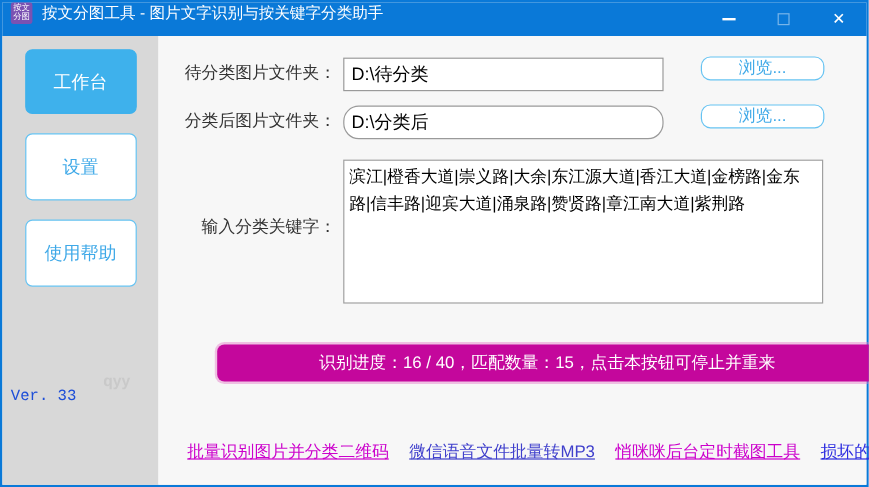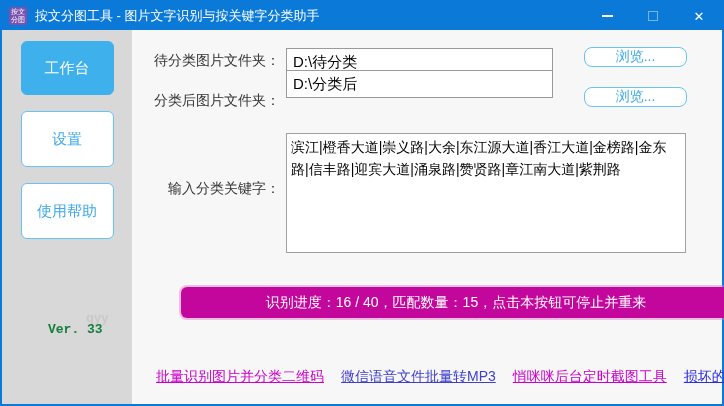--- a/index.html
+++ b/index.html
@@ -3,21 +3,21 @@
 <meta charset="utf-8">
 <style>
   * { margin:0; padding:0; box-sizing:border-box; }
   html,body { width:724px; height:406px; overflow:hidden; background:#fff;
               font-family:"Liberation Sans","DejaVu Sans",sans-serif; }
   .window { position:relative; width:724px; height:406px;
             border:2px solid #0a79d8; background:#f7f7f7; }
 
   
   .titlebar { position:absolute; left:0; top:0; right:0; height:28px;
-              background:#0a79d8; display:flex; align-items:center; }
+              background:#0a79d8; display:flex; align-items:flex-start; }
   .app-icon { width:18px; height:18px; margin-left:7px; background:#7a52b2;
               border-radius:2px; color:#fff; font-size:7px; line-height:8px;
               display:flex; flex-direction:column; align-items:center; justify-content:center;
               flex:0 0 auto; letter-spacing:0; }
   .title { color:#fff; font-size:13px; margin-left:8px; white-space:nowrap; }
   .win-controls { margin-left:auto; display:flex; height:100%; }
   .win-btn { width:46px; height:100%; display:flex; align-items:center; justify-content:center;
              color:#fff; font-size:13px; cursor:pointer; }
   .win-btn.max span { display:block; width:10px; height:10px;
                       border:1px solid rgba(255,255,255,0.45); }
@@ -28,42 +28,42 @@
   .sidebar { position:absolute; left:0; top:28px; bottom:0; width:130px;
              background:#d8d8d8; }
   .nav-btn { display:block; width:93px; margin:16px auto; border-radius:6px;
              font-size:15px; cursor:pointer; font-family:inherit; }
   .nav-btn.active { margin-top:11px; height:54px; background:#3eb1ec; color:#fff; border:1px solid #3eb1ec; }
   .nav-btn.plain  { background:#fff; color:#3fa9e8; border:1px solid #66c3f2; height:56px; }
   .nav-btn.n2 { margin-top:13px; }
   .nav-btn.n3 { margin-top:11px; }
   .watermark { position:absolute; left:84px; top:280px; color:#c9c9c9;
                font-size:13px; font-weight:bold; }
-  .version { position:absolute; left:7px; top:292px; color:#15803d;
-             font-size:13px; font-weight:bold; font-family:"Liberation Mono","DejaVu Sans Mono",monospace;margin-left:39px; }
+  .version { position:absolute; left:7px; top:292px; color:#1d4ed8;
+             font-size:13px; font-weight:normal; font-family:"Liberation Mono","DejaVu Sans Mono",monospace; }
   .logo { position:absolute; left:3px; bottom:3px; width:124px; height:58px;
           background:#fcf4df; text-align:center; padding-top:4px; cursor:pointer; }
   .logo .brand { font-size:23px; font-weight:bold; letter-spacing:1px; white-space:nowrap; }
   .logo .b1 { color:#55b0e8; }
   .logo .b2 { color:#b9a5e8; }
   .logo .url { font-size:13px; font-weight:bold; color:#2626e0; margin-top:3px;
                font-family:"Liberation Mono","DejaVu Sans Mono",monospace; }
 
   
   .main { position:absolute; left:130px; top:28px; right:0; bottom:0; background:#f7f7f7; }
   .field-label { position:absolute; color:#333; font-size:14px; text-align:right;
                  width:140px; left:8px; white-space:nowrap; }
   .lbl1 { top:22px; }
   .lbl2 { top:62px; }
   .lbl3 { top:150px; }
   .txt-input { position:absolute; left:154px; width:267px; height:28px;
                border:1px solid #9a9a9a; background:#fff; font-size:15px;
                padding:0 6px; color:#000; font-family:inherit; }
   .in1 { top:18px; }
-  .in2 { top:40px; }
+  .in2 { top:58px;border-radius:13px; }
   .browse-btn { position:absolute; left:452px; width:103px; height:20px;
                 background:#fff; border:1px solid #66c3f2; border-radius:8px;
                 color:#3fa9e8; font-size:14px; cursor:pointer; font-family:inherit; }
   .br1 { top:17px; }
   .br2 { top:57px; }
   .keywords { position:absolute; left:154px; top:103px; width:400px; height:120px;
               border:1px solid #a0a0a0; background:#fff; font-size:14px;
               line-height:22px; padding:2px 4px; color:#000; resize:none;
               font-family:inherit; overflow:hidden; }
   .progress-btn { position:absolute; left:49px; top:257px; width:550px; height:31px;

